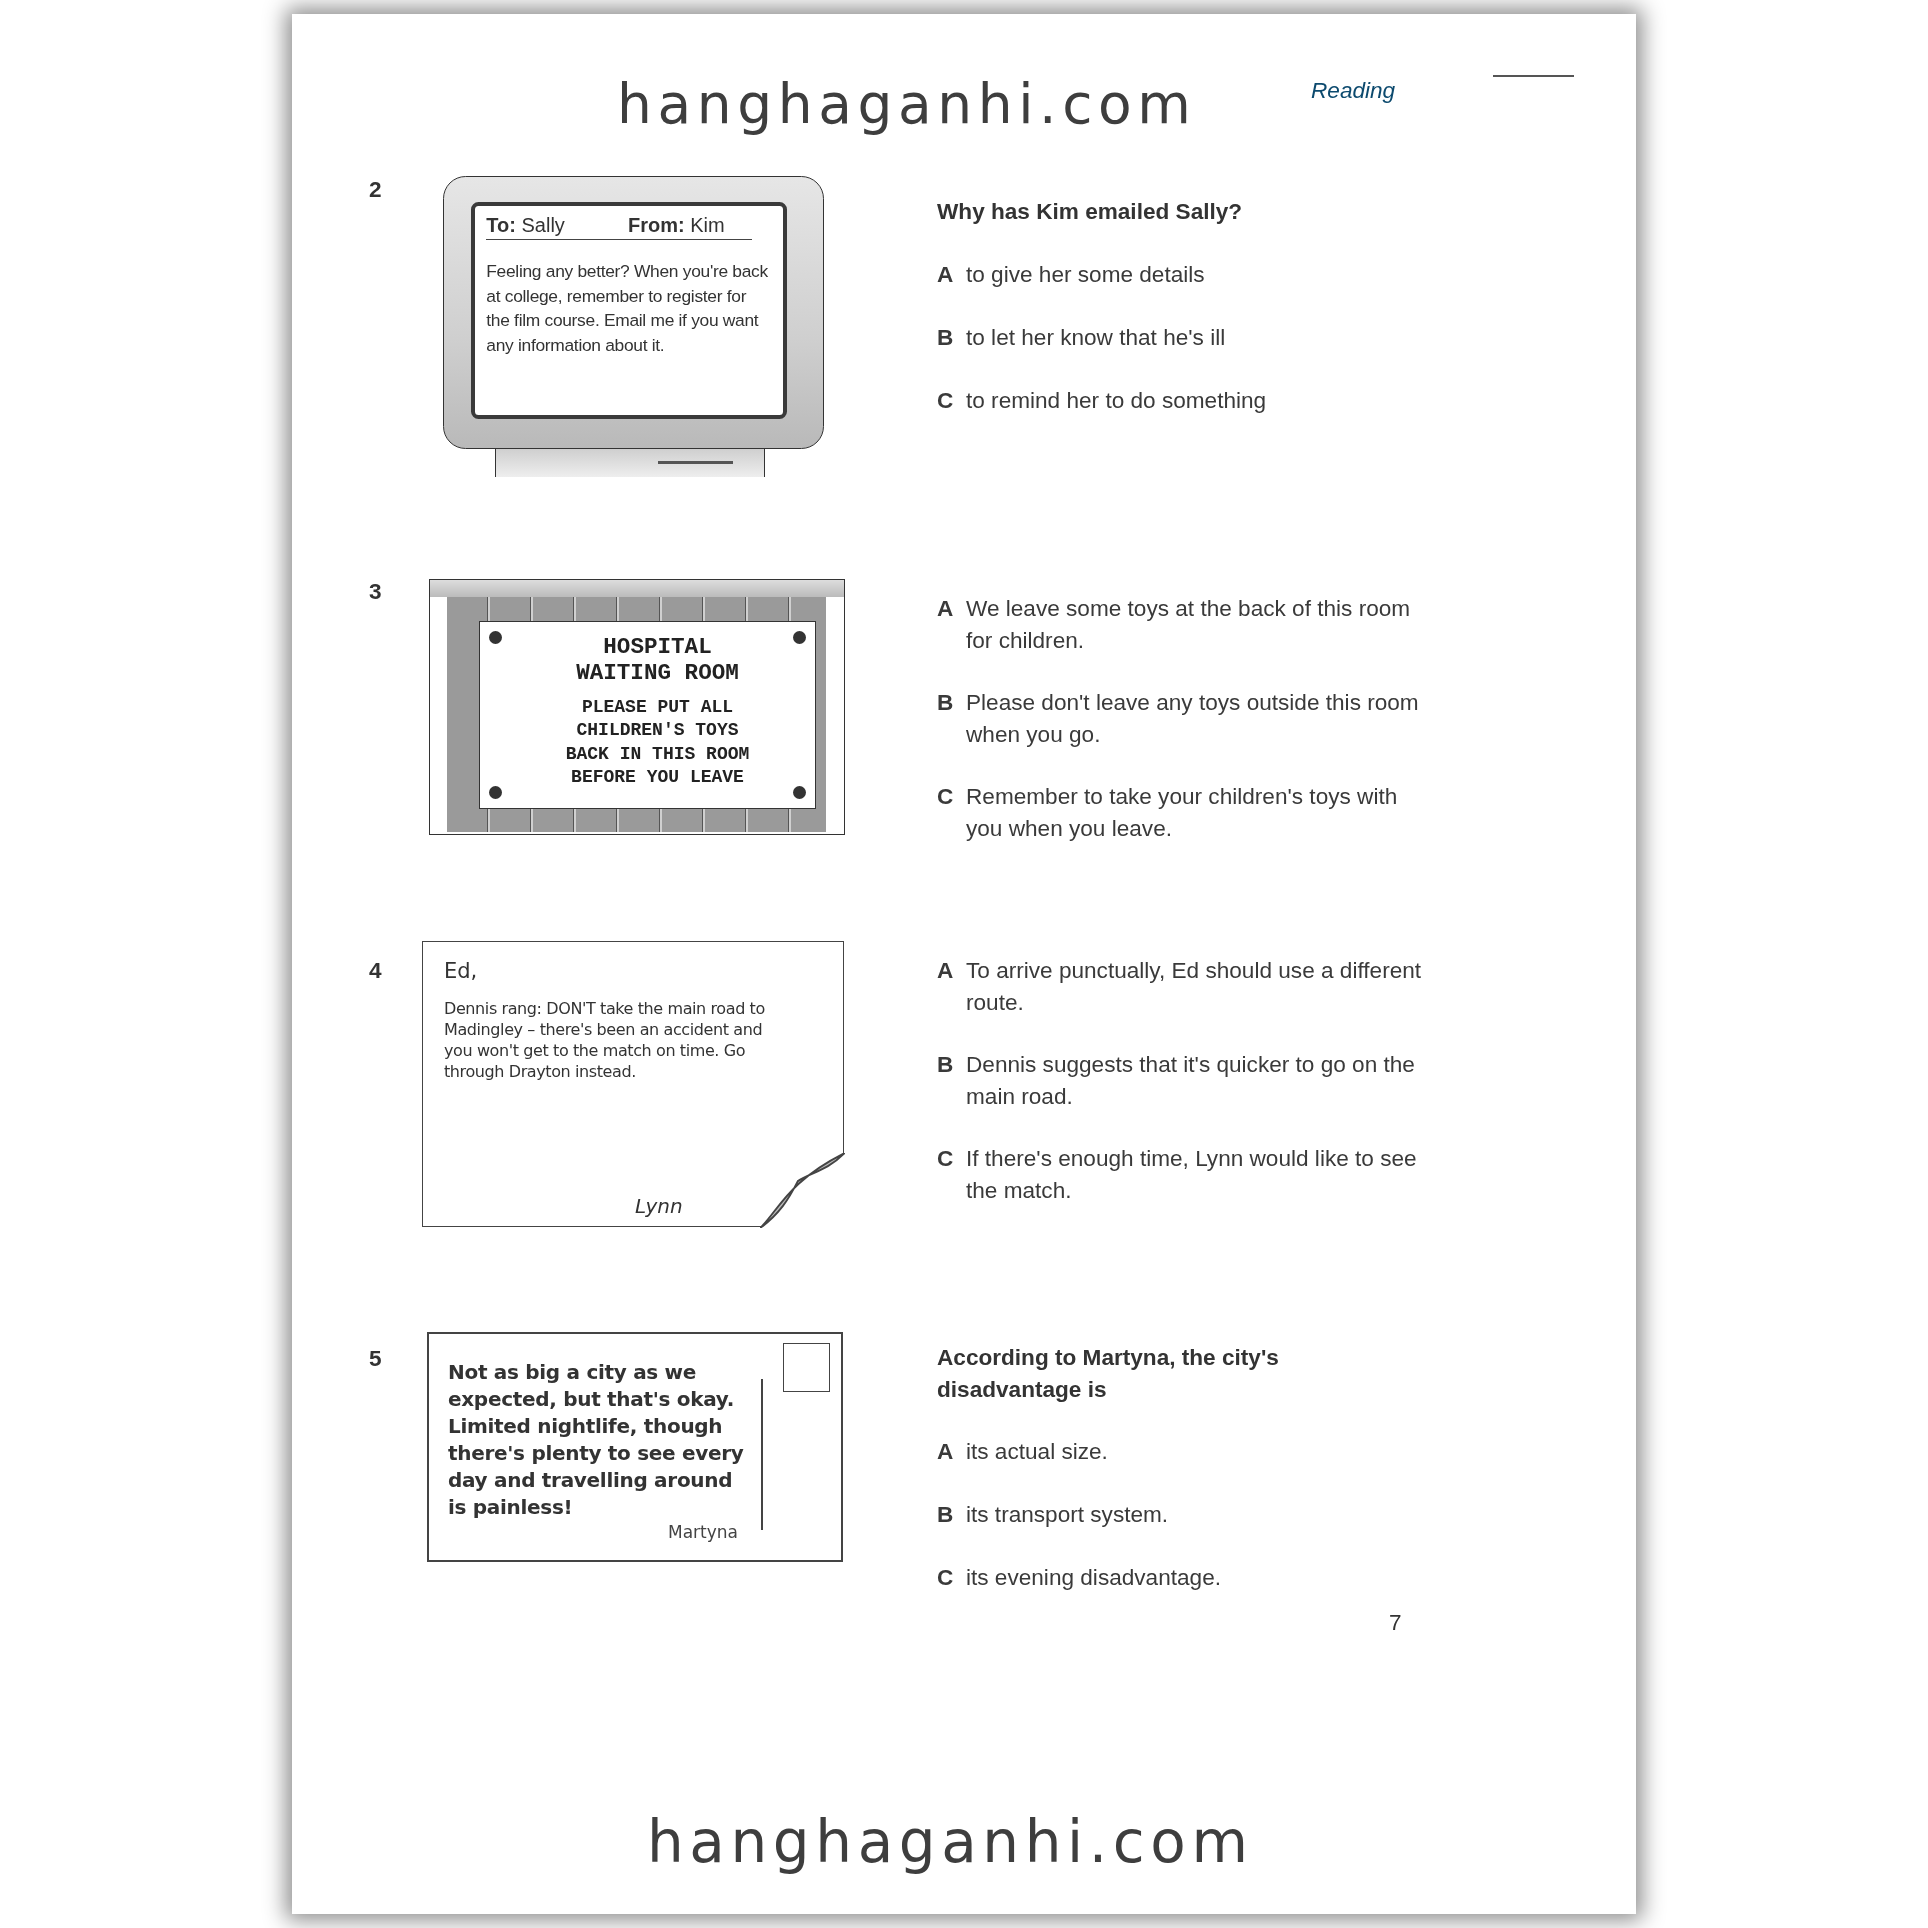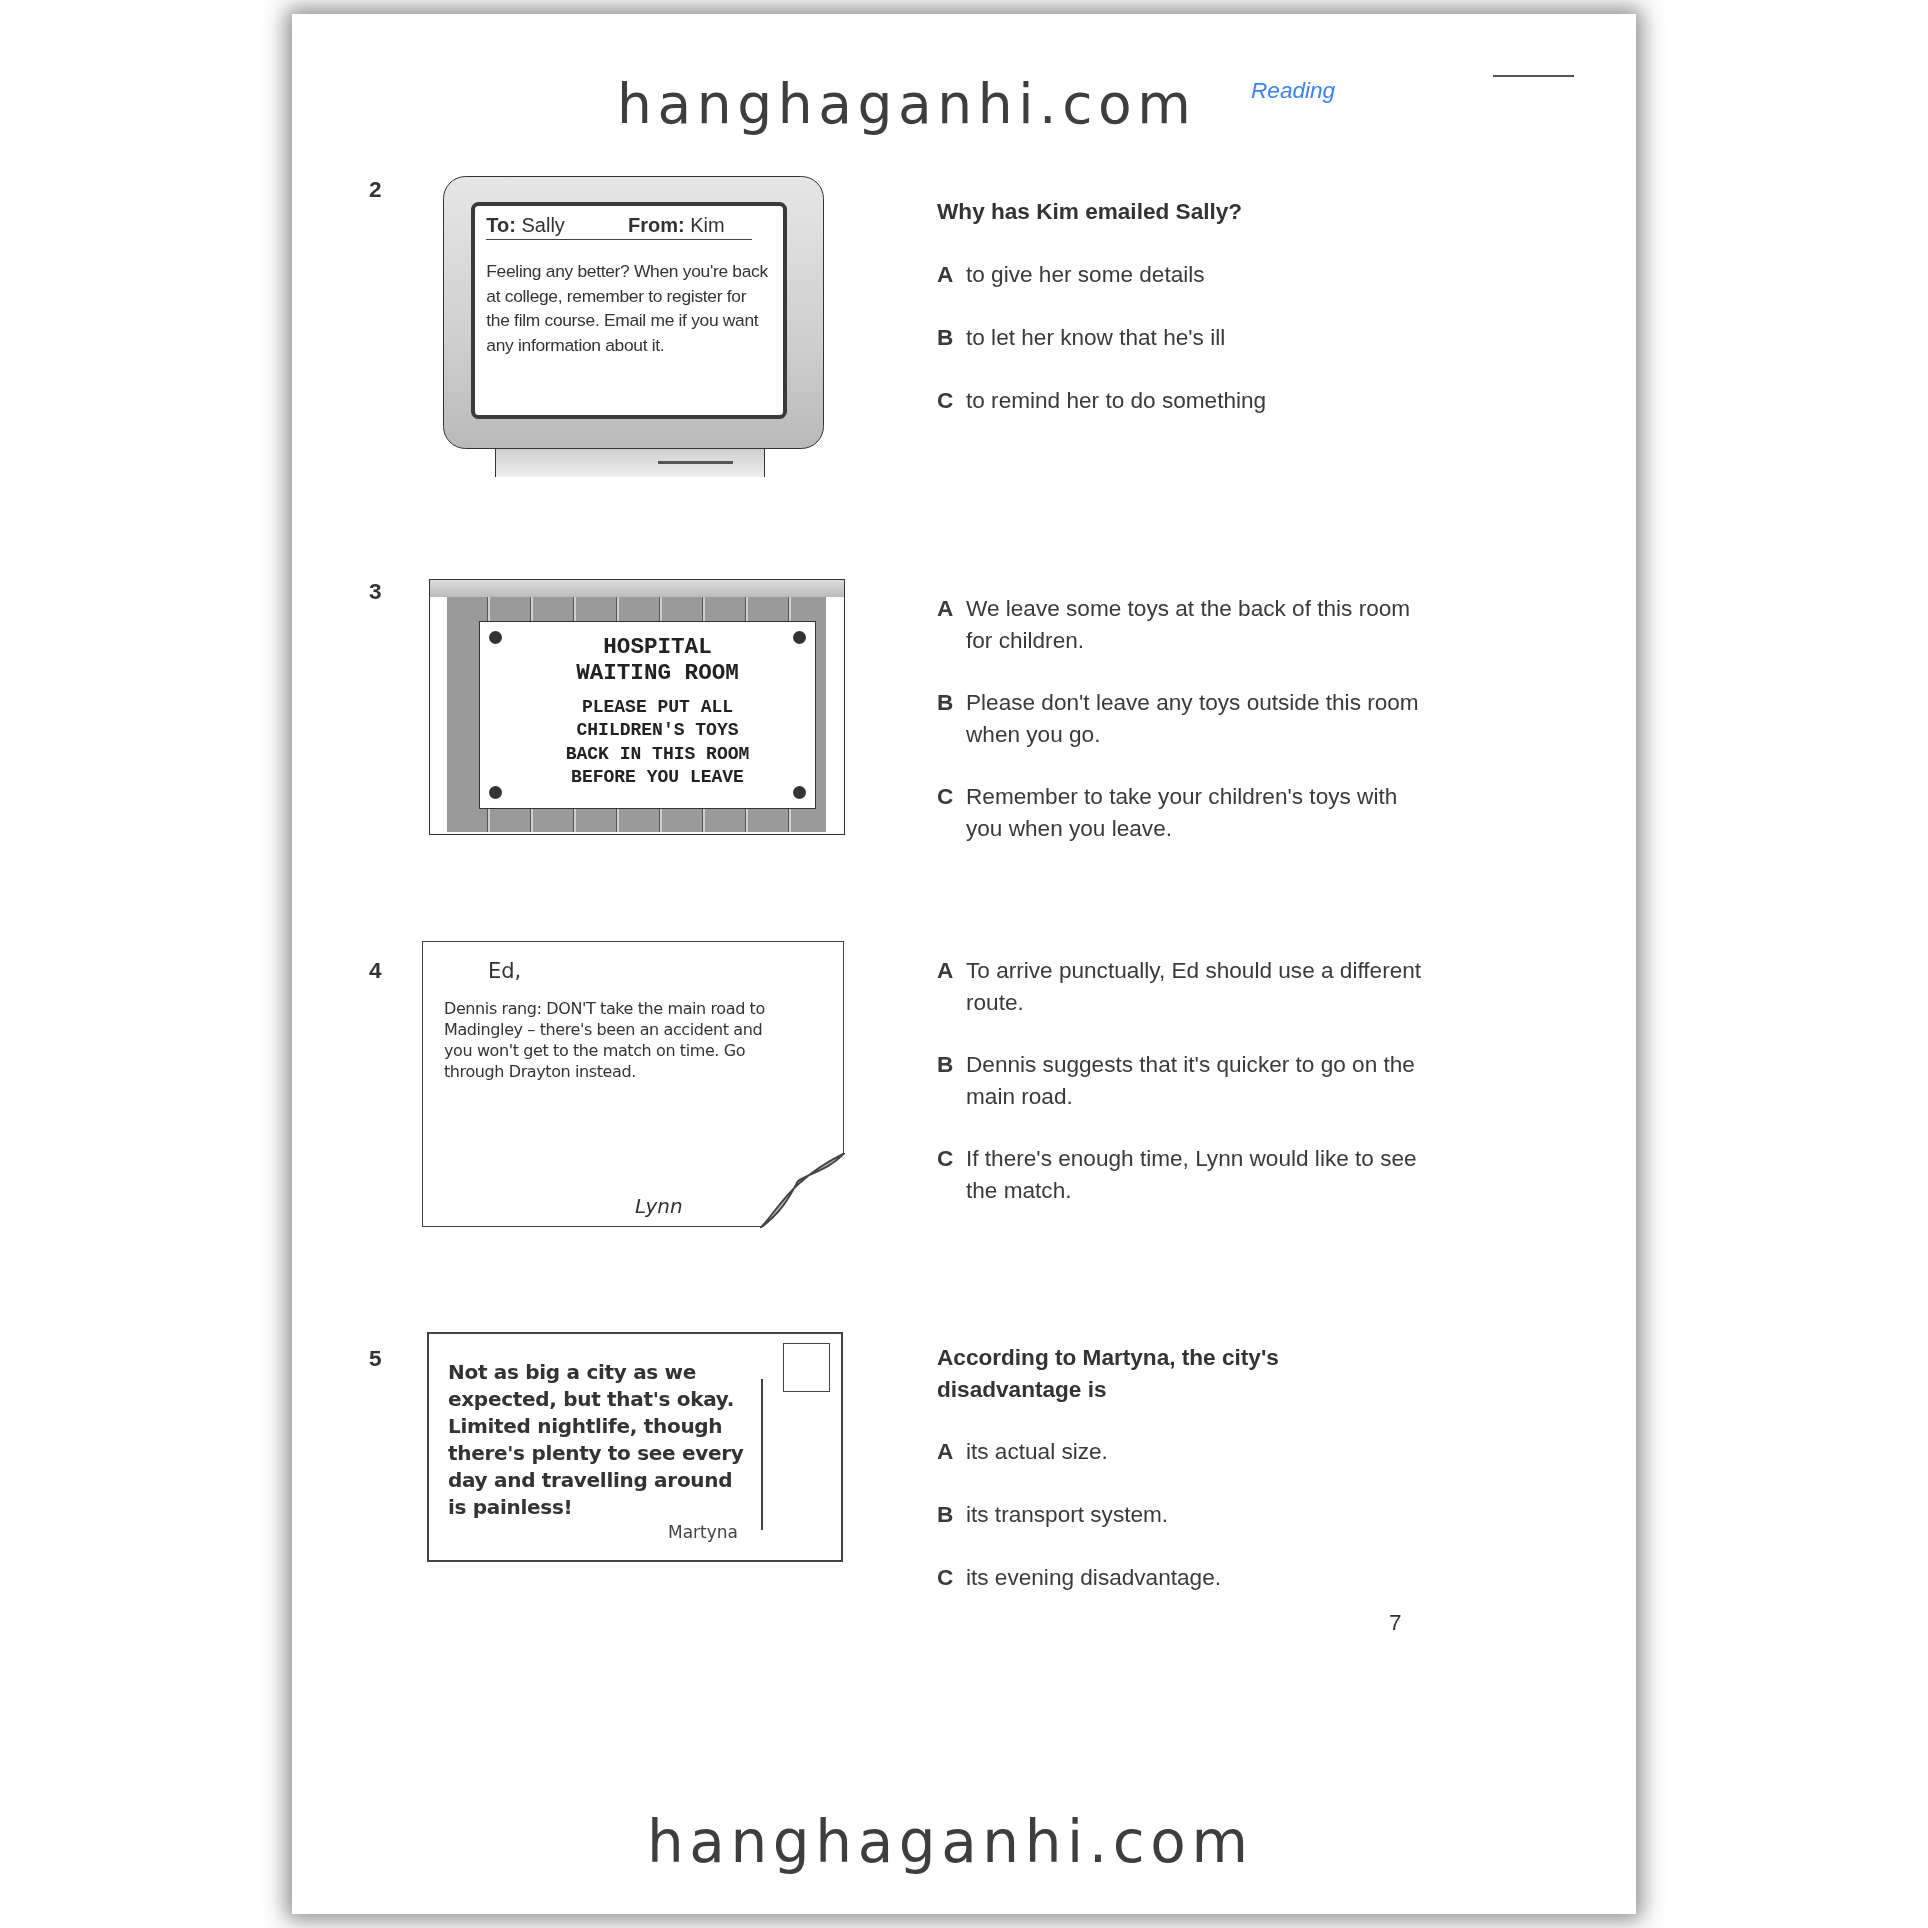--- a/index.html
+++ b/index.html
@@ -10,21 +10,21 @@
   .page {
     position:absolute; left:292px; top:14px; width:1344px; height:1900px; background:#fff;
     box-shadow: 0 0 21px 5.6px rgba(0,0,0,0.45);
   }
   .watermark {
     position:absolute; font-family:"DejaVu Sans", sans-serif; font-weight:400; color:#3e3e3e;
     letter-spacing:5.6px; white-space:nowrap;
   }
   .wm-top { left:325px; top:58px; font-size:55px; }
   .wm-bottom { left:355px; top:1794px; font-size:58px; }
-  .section-label { position:absolute; left:959px; top:64px; font-style:italic; font-size:22.6px; color:#3b82f6; }
+  .section-label { position:absolute; left:1019px; top:64px; font-style:italic; font-size:22.6px; color:#0c4a6e; }
   .header-rule { position:absolute; left:1201px; top:61px; width:81px; height:1.9px; background:#555; }
   .qnum { position:absolute; left:77px; font-weight:bold; font-size:22.6px; color:#333; }
   .options { position:absolute; left:645px; width:490px; }
   .question { font-weight:bold; font-size:22.6px; color:#333; line-height:32px; }
   .opt { display:flex; font-size:22.6px; line-height:32px; color:#3a3a3a; }
   .opt .letter { font-weight:bold; width:29px; flex:none; }
   .pagenum { position:absolute; left:1097px; top:1596px; font-size:22.6px; color:#333; }
 
   
   .monitor { position:absolute; left:151px; top:162px; width:381px; height:292px; }
@@ -47,21 +47,21 @@
   .sign .board { position:absolute; left:49px; top:41px; width:315px; height:186px; background:#fff; border:1.9px solid #333; text-align:center;
     font-family:"Liberation Mono", monospace; font-weight:bold; color:#222;padding-left:20px; }
   .sign .t1 { font-size:22.6px; line-height:26px; margin-top:12.2px; }
   .sign .t2 { font-size:18px; line-height:23.5px; margin-top:9.4px; }
   .bolt { position:absolute; width:13px; height:13px; border-radius:50%; background:#333; }
 
   
   .note { position:absolute; left:130px; top:927px; width:420px; height:284px; border:1.9px solid #444; background:#fff; }
   .note .corner { position:absolute; right:-1.9px; bottom:-1.9px; width:85px; height:75px; }
   .hand { font-family:"DejaVu Sans", sans-serif; color:#333; }
-  .note .greeting { position:absolute; left:21px; top:17px; font-size:21px;margin-left:44px; }
+  .note .greeting { position:absolute; left:21px; top:17px; font-size:21px; }
   .note .body { position:absolute; left:21px; top:56px; width:339px; font-size:16px; line-height:21px; letter-spacing:-0.4px; }
   .note .sig { position:absolute; left:212px; top:252px; font-size:20px; font-style:italic; }
 
   
   .postcard { position:absolute; left:135px; top:1318px; width:412px; height:226px; border:2.8px solid #444; background:#fff; }
   .postcard .stamp { position:absolute; left:354px; top:8.5px; width:45px; height:47px; border:1.9px solid #444; }
   .postcard .divider { position:absolute; left:332px; top:45px; width:1.9px; height:151px; background:#444; }
   .postcard .body { position:absolute; left:19px; top:24.5px; width:301px; font-size:20px; line-height:27px; letter-spacing:-0.3px; font-weight:bold; }
   .postcard .sig { position:absolute; left:239px; top:188px; font-size:17px; color:#444; }
 </style>

